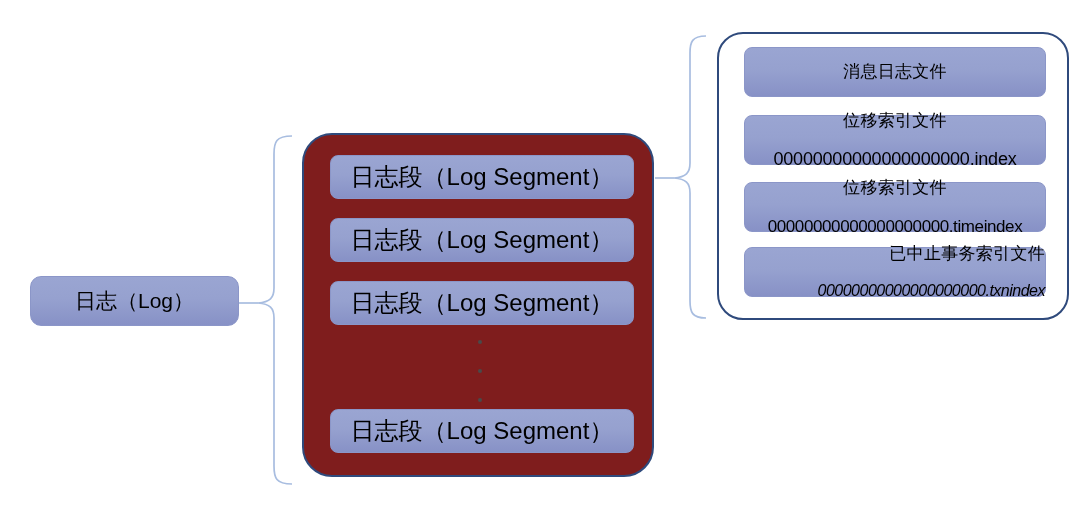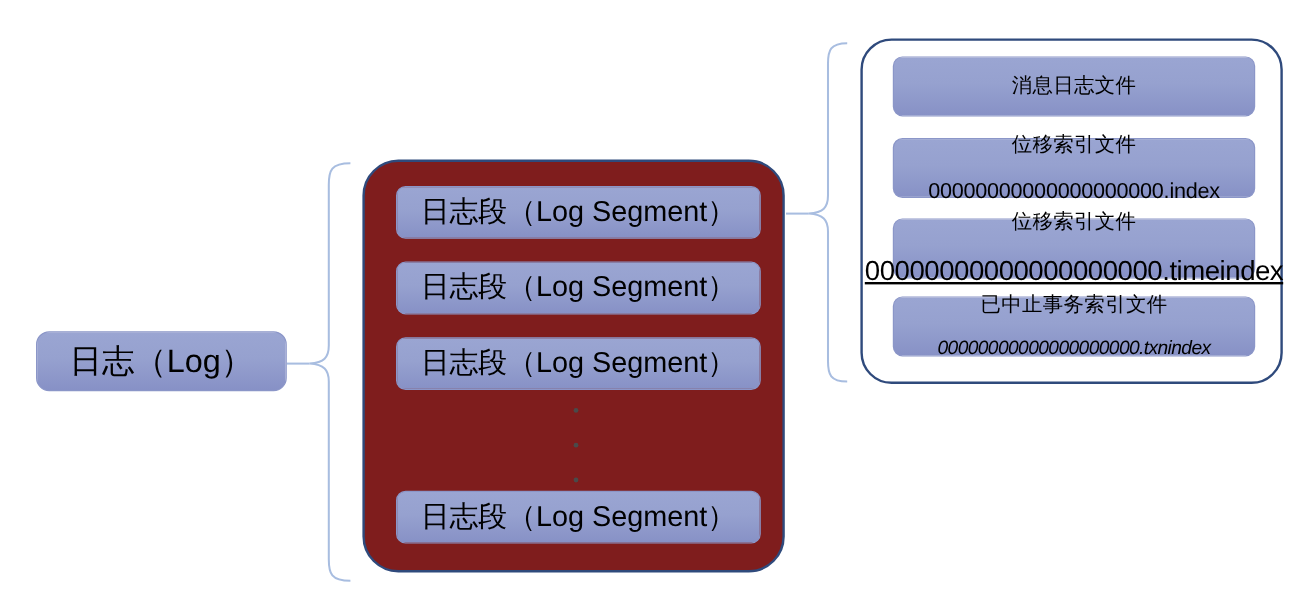--- a/index.html
+++ b/index.html
@@ -40,21 +40,21 @@
     gap: 19px;
   }
 
   
   #log-root {
     left: 30px;
     top: 276px;
     width: 209px;
     height: 50px;
     border-radius: 11px;
-    font-size: 27px;
+    font-size: 21px;
   }
 
   
   #segment-container {
     position: absolute;
     left: 302px;
     top: 133px;
     width: 352px;
     height: 344px;
     box-sizing: border-box;
@@ -110,31 +110,31 @@
   }
   .file-box {
     left: 25px;
     width: 302px;
     height: 50px;
     border-radius: 8px;
   }
   #file-0 { top: 13px; }
   #file-1 { top: 81px; justify-content: center; }
   #file-2 { top: 148px; }
-  #file-3 { top: 213px; }
+  #file-3 { top: 213px; align-items: flex-end; }
 
   .file-title {
     font-size: 17px;
     letter-spacing: 0.3px;
   }
   .file-name {
     font-size: 18px;
     letter-spacing: -0.2px;
   }
-  .file-name.small { font-size: 23px; letter-spacing: -0.4px; text-decoration: underline; }
+  .file-name.small { font-size: 17px; letter-spacing: -0.4px; }
   .file-name.xsmall { font-size: 16px; letter-spacing: -0.5px; font-style: italic; }
 
   
   #braces {
     position: absolute;
     left: 0; top: 0;
     width: 1080px;
     height: 512px;
     pointer-events: none;
   }

